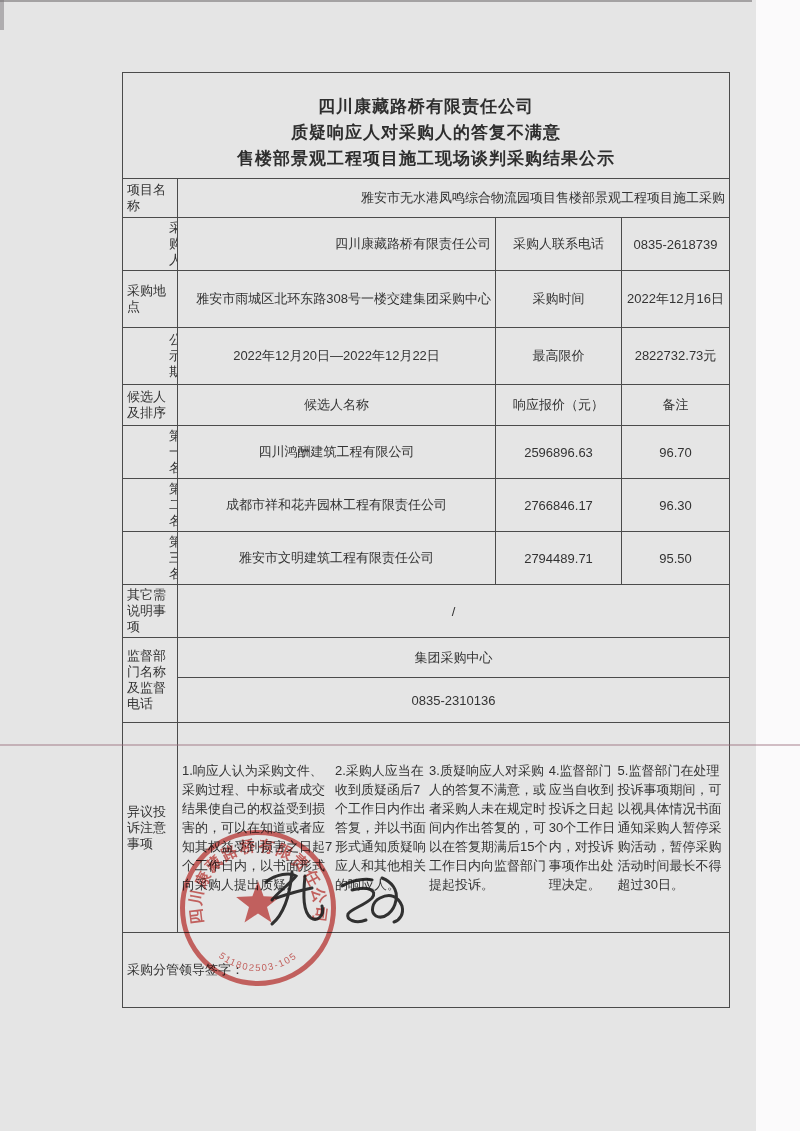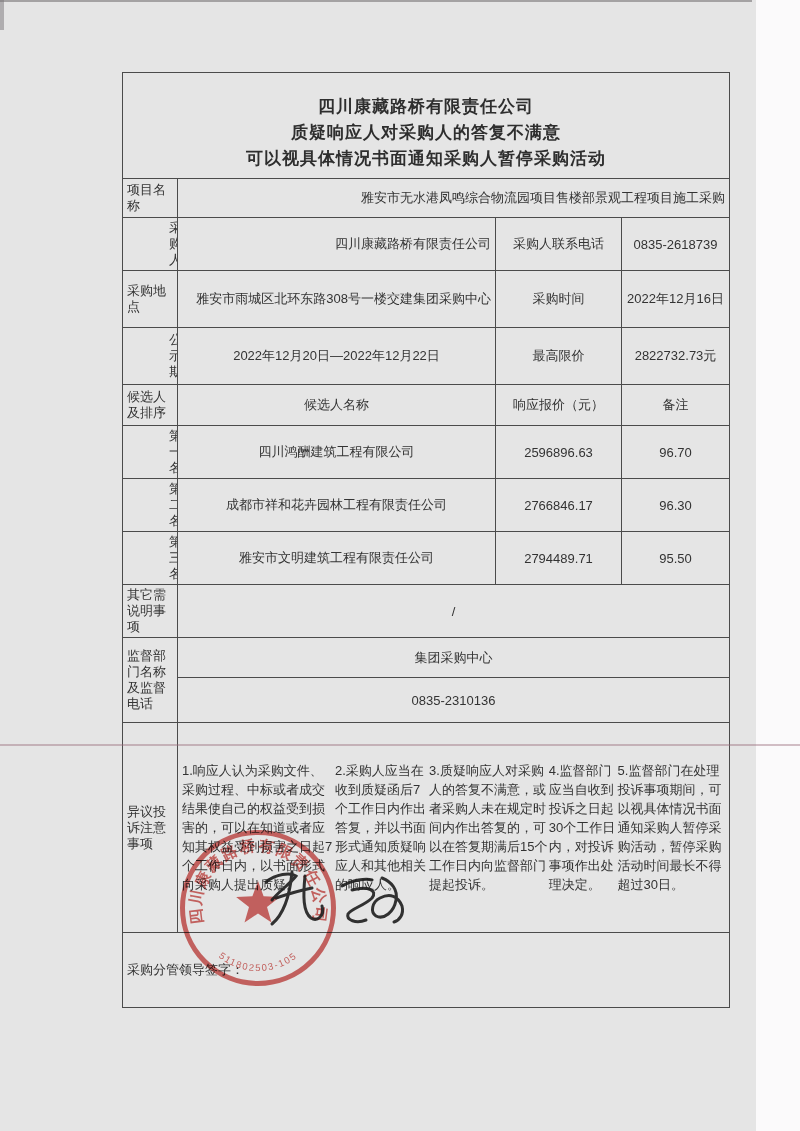--- a/index.html
+++ b/index.html
@@ -61,21 +61,21 @@
         <col style="width:126px">
         <col style="width:108px">
     </colgroup>
 
     <tbody>
         <tr class="title-row" style="height:106px">
       <td colspan="4">
         <div class="title-block">
           <div>四川康藏路桥有限责任公司</div>
           <div>质疑响应人对采购人的答复不满意</div>
-          <div>可以视具体情况书面通知采购人暂停采购活动</div>
+          <div>售楼部景观工程项目施工现场谈判采购结果公示</div>
         </div>
       </td>
     </tr>
 
     <tr style="height:39px">
       <td class="lbl">项目名称</td>
       <td colspan="3" class="val-left">雅安市无水港凤鸣综合物流园项目售楼部景观工程项目施工采购</td>
     </tr>
 
     <tr style="height:35px">

